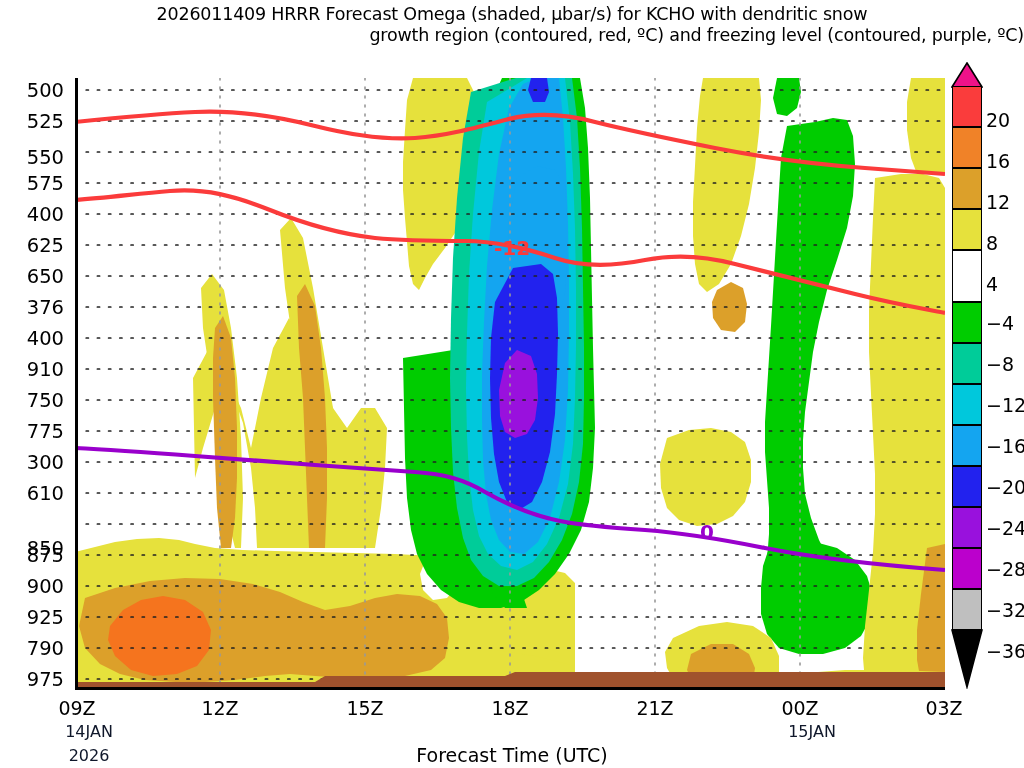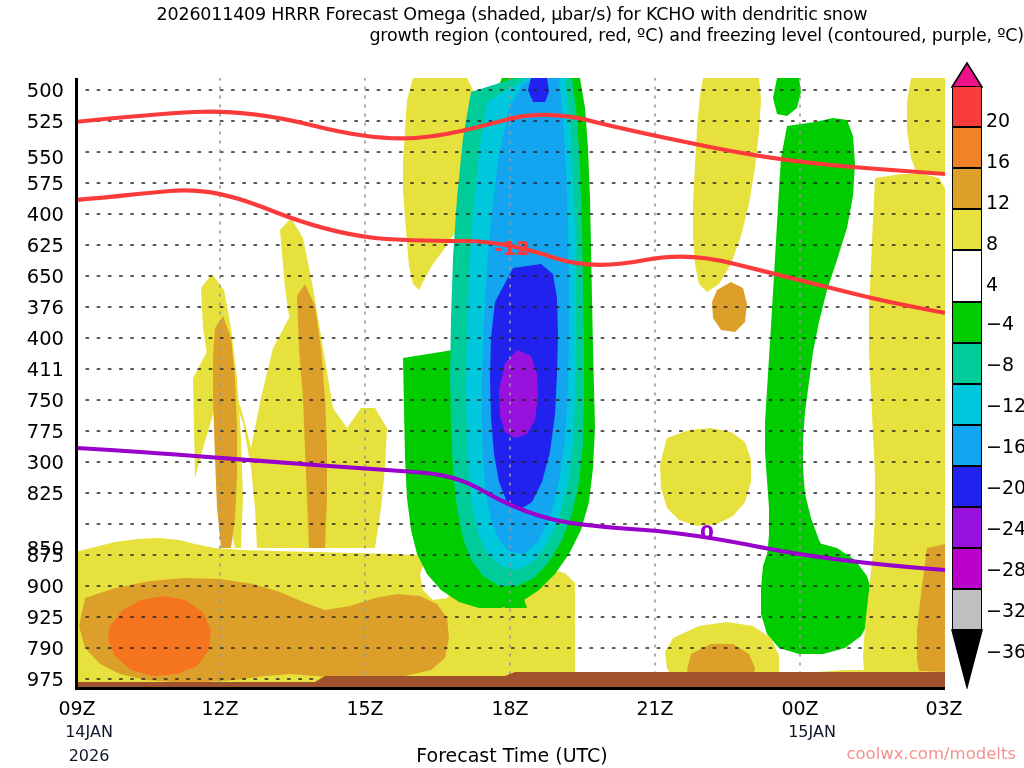--- a/index.html
+++ b/index.html
@@ -224,25 +224,25 @@
   <div id="yaxis">
     <span style="top:90px">500</span>
     <span style="top:121px">525</span>
     <span style="top:157px">550</span>
     <span style="top:183px">575</span>
     <span style="top:214px">400</span>
     <span style="top:245px">625</span>
     <span style="top:276px">650</span>
     <span style="top:307px">376</span>
     <span style="top:338px">400</span>
-    <span style="top:369px">411</span>
+    <span style="top:369px">910</span>
     <span style="top:400px">750</span>
     <span style="top:431px">775</span>
     <span style="top:462px">300</span>
-    <span style="top:493px">825</span>
+    <span style="top:493px">610</span>
     <span style="top:548px">850</span>
     <span style="top:555px">875</span>
     <span style="top:586px">900</span>
     <span style="top:617px">925</span>
     <span style="top:648px">790</span>
     <span style="top:679px">975</span>
   </div>
 
   <div id="xaxis">
     <span class="xt" style="left:77px">09Z</span>
@@ -252,21 +252,20 @@
     <span class="xt" style="left:655px">21Z</span>
     <span class="xt" style="left:800px">00Z</span>
     <span class="xt" style="left:944px">03Z</span>
 
     <span class="xd" style="left:77px;top:722px">14JAN</span>
     <span class="xd" style="left:77px;top:746px">2026</span>
     <span class="xd" style="left:800px;top:722px">15JAN</span>
   </div>
 
   <div class="xlabel">Forecast Time (UTC)</div>
-  <div class="watermark">coolwx.com/modelts</div>
 
   <svg style="position:absolute;left:951px;top:62px" width="32" height="26">
     <polygon points="16,1 31,25 1,25" fill="#ee1289" stroke="#000" stroke-width="1.6"></polygon>
   </svg>
   <div id="cbar">
     <div class="cell" style="top:0px;height:41px;background:#fa3c3c"></div>
     <div class="cell" style="top:41px;height:41px;background:#f08228"></div>
     <div class="cell" style="top:82px;height:41px;background:#dca02a"></div>
     <div class="cell" style="top:123px;height:41px;background:#e6e13c"></div>
     <div class="cell" style="top:164px;height:52px;background:#ffffff"></div>

